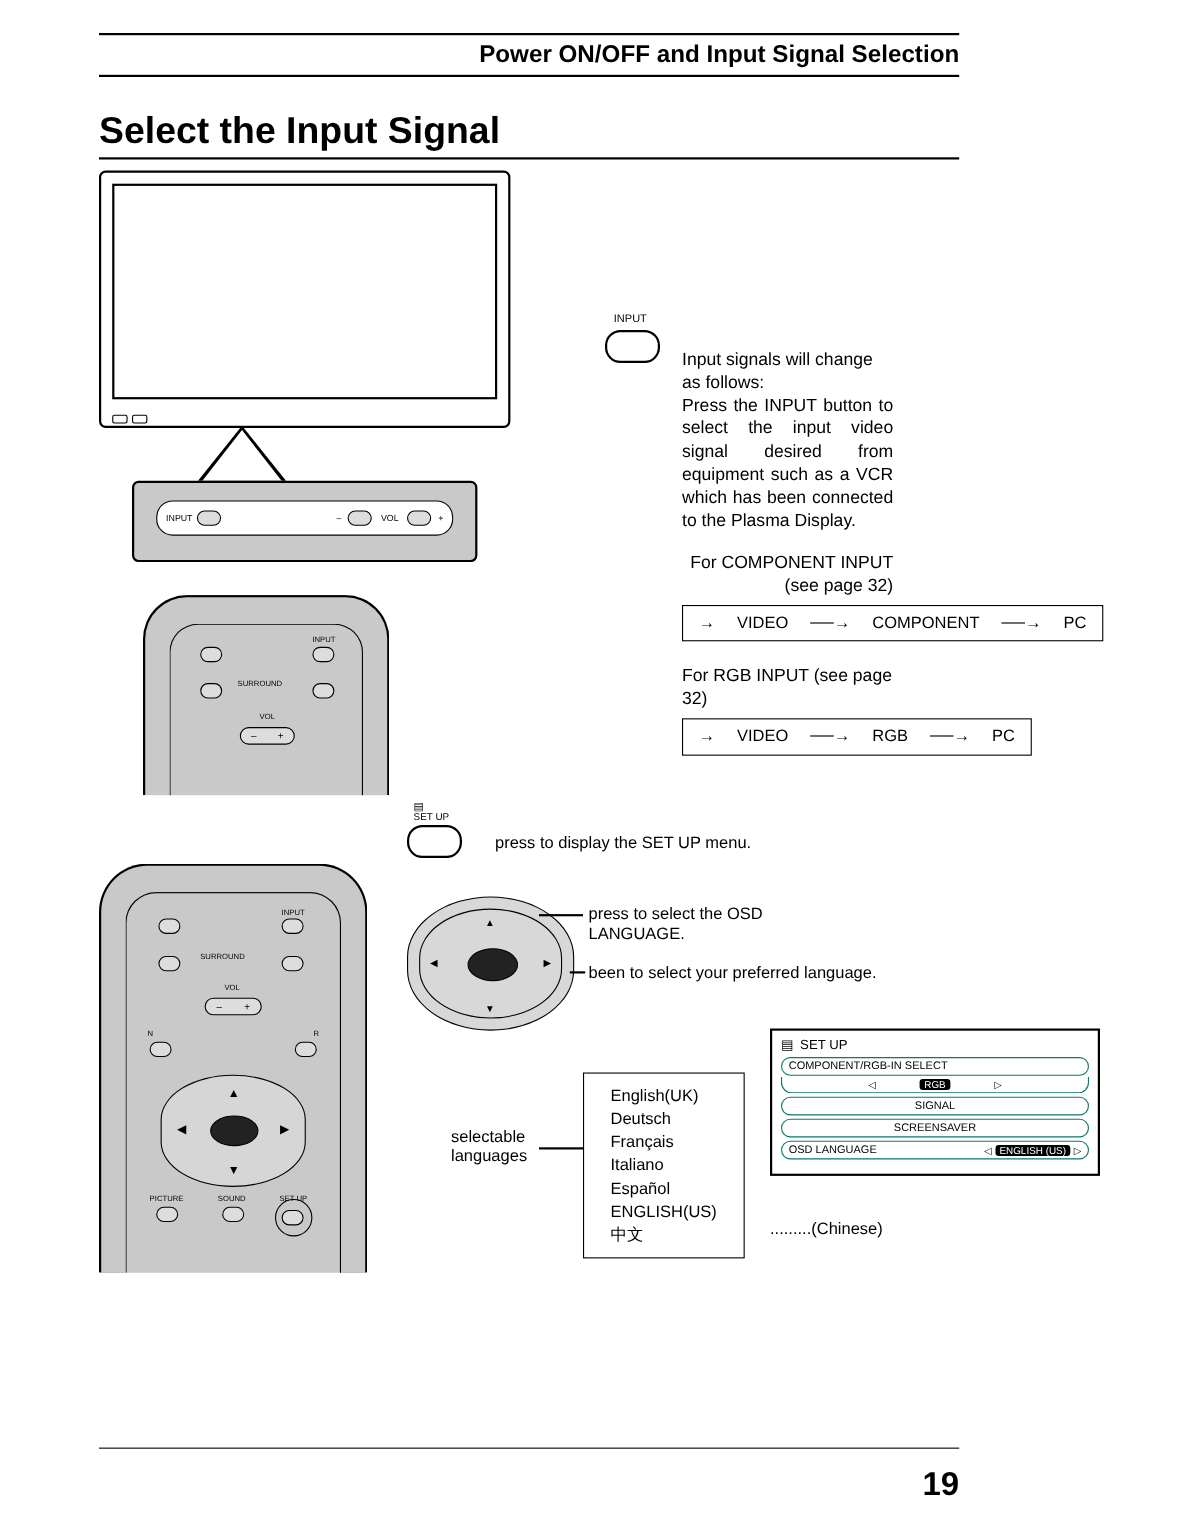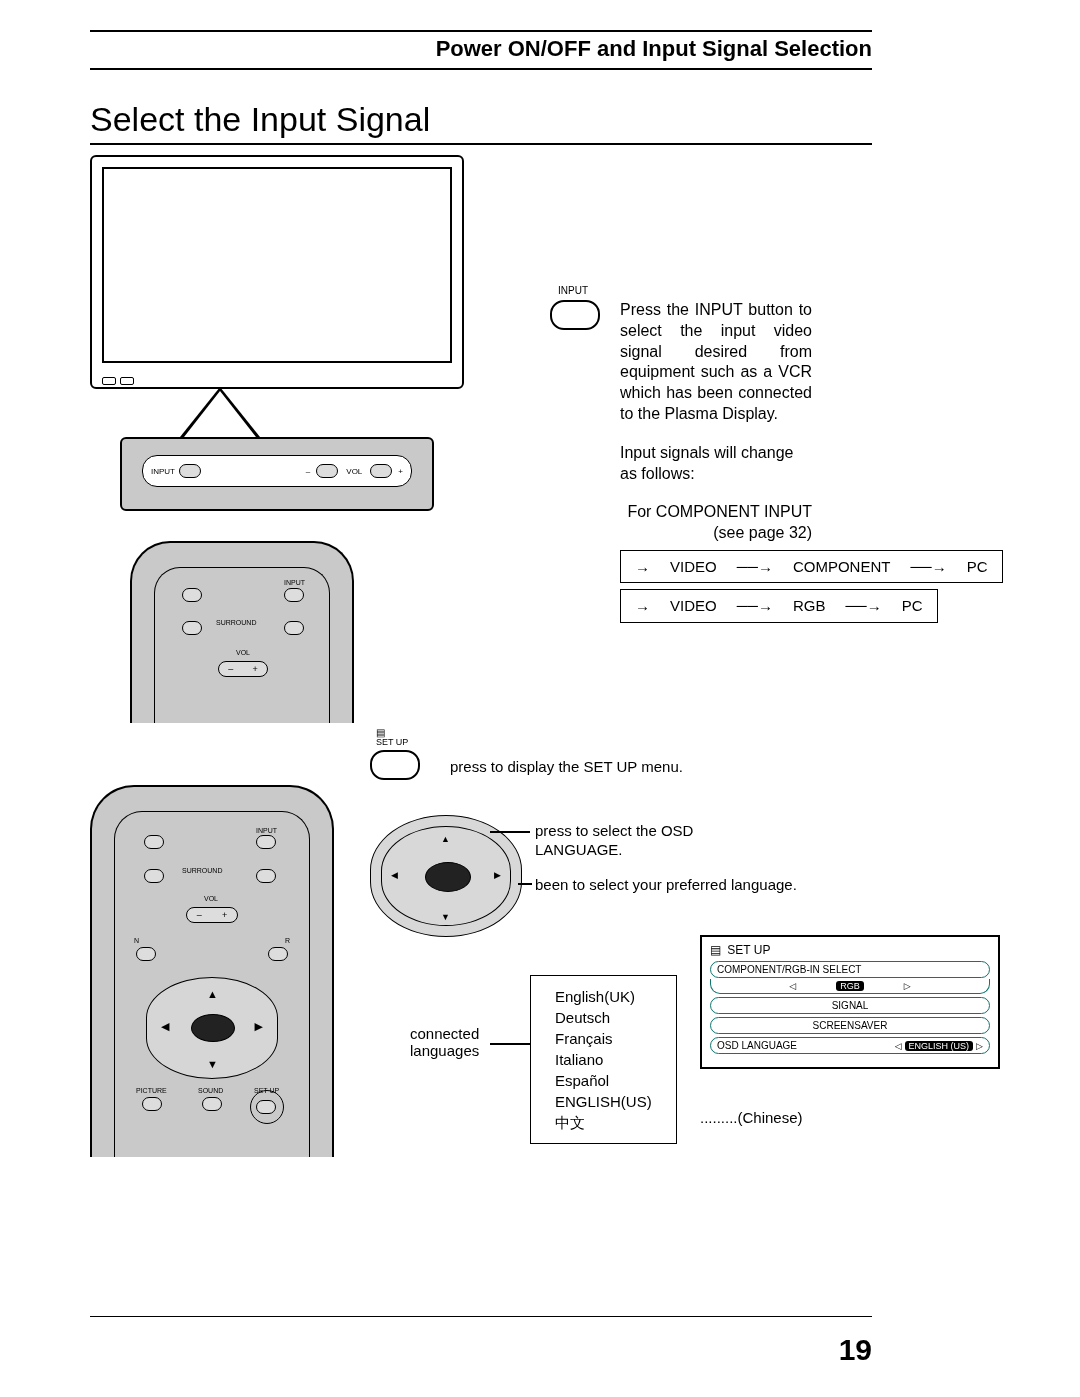--- a/index.html
+++ b/index.html
@@ -19,21 +19,21 @@
   .header-bar {
     border-top: 2px solid #000;
     border-bottom: 2px solid #000;
     padding: 4px 0 6px 0;
     text-align: right;
     font-weight: bold;
     font-size: 22px;
   }
   .section-title {
     font-size: 34px;
-    font-weight: normal;
+    font-weight: bold;
     margin-top: 30px;
     border-bottom: 2px solid #000;
     padding-bottom: 4px;
   }
   
   .tv {
     width: 370px;
     height: 230px;
     border: 2px solid #000;
     border-radius: 6px;
@@ -392,31 +392,32 @@
         <span style="flex:1;text-align:center;font-size:9px;">–</span>
         <span style="width:1px;background:#000;"></span>
         <span style="flex:1;text-align:center;font-size:9px;">+</span>
       </div>
     </div>
 
     <div class="input-label-tiny">INPUT</div>
     <div class="input-pill"></div>
 
     <div class="rt-col">
+      <p style="margin-top:18px;">Input signals will change as follows:</p>
       <p style="text-align:justify;">Press the INPUT button to select the input video signal desired from equipment such as a VCR which has been connected to the Plasma Display.</p>
-      <p style="margin-top:18px;">Input signals will change as follows:</p>
       <p style="margin-top:18px;text-align:right;">For COMPONENT INPUT (see page 32)</p>
       <div class="flow-box">
         <span class="arrow">→</span>
         <span>VIDEO</span>
         <span class="arrow">──→</span>
         <span>COMPONENT</span>
         <span class="arrow">──→</span>
         <span>PC</span>
       </div>
+      <p style="margin-top:22px;">For RGB INPUT (see page 32)</p>
       <div class="flow-box">
         <span class="arrow">→</span>
         <span>VIDEO</span>
         <span class="arrow">──→</span>
         <span>RGB</span>
         <span class="arrow">──→</span>
         <span>PC</span>
       </div>
     </div>
   </div>
@@ -472,21 +473,21 @@
       <div class="rb-label" style="left:44px;top:300px;">PICTURE</div>
       <div class="remote-small-btn" style="left:50px;top:310px;"></div>
       <div class="rb-label" style="left:106px;top:300px;">SOUND</div>
       <div class="remote-small-btn" style="left:110px;top:310px;"></div>
       <div class="rb-label" style="left:162px;top:300px;">SET UP</div>
       <div style="position:absolute;left:158px;top:303px;width:32px;height:32px;border:1.5px solid #000;border-radius:50%;"></div>
       <div class="remote-small-btn" style="left:164px;top:313px;"></div>
     </div>
 
     <div class="sel-langs">
-      <div>connected</div>
+      <div>selectable</div>
       <div>languages</div>
     </div>
     <div class="lead-line lead-h" style="left:400px;top:328px;width:40px;"></div>
 
     <div class="lang-box">
       <div>English(UK)</div>
       <div>Deutsch</div>
       <div>Français</div>
       <div>Italiano</div>
       <div>Español</div>

